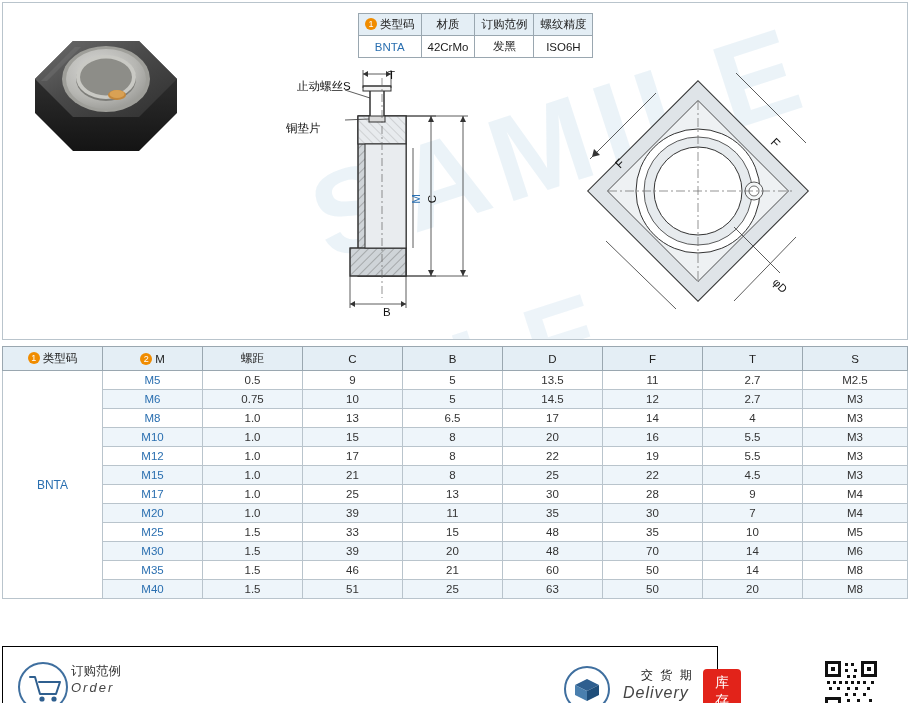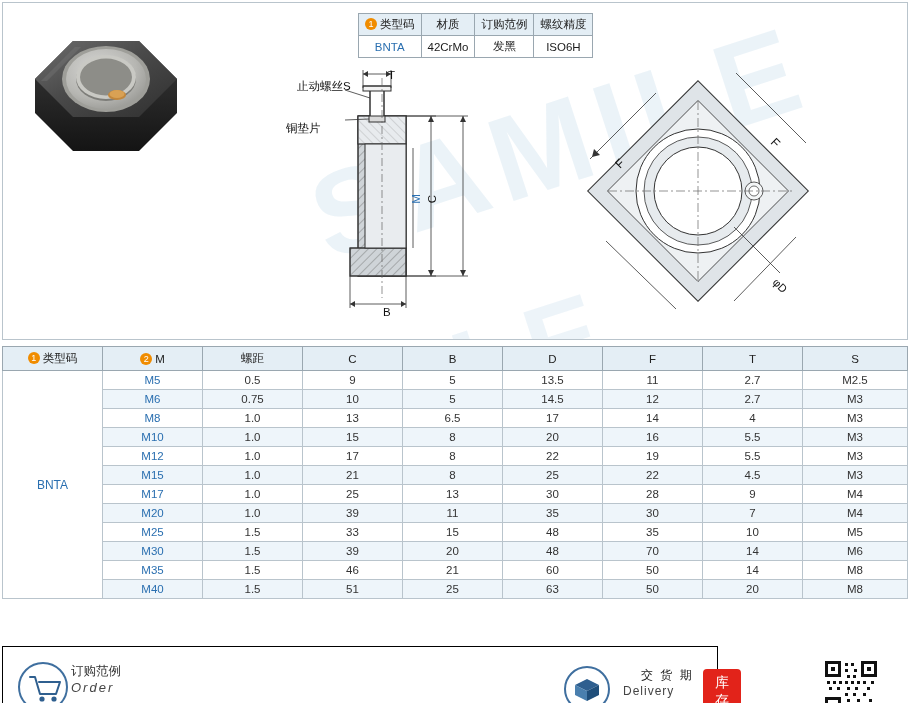--- a/index.html
+++ b/index.html
@@ -147,21 +147,21 @@
     text-align:center;
     padding:2px 8px;
     height:19px;
   }
   .order-table td.head { background:#e4eef5; }
   .order-table td.val { color:#2a6fb0; background:#fff; }
 
   .delivery { position:absolute; left:560px; top:18px; }
   .delivery-text { position:absolute; left:620px; top:20px; font-size:12px; }
   .delivery-text .cn { letter-spacing:2px;margin-left:18px; }
-  .delivery-text .en { font-size:12px; color:#444; letter-spacing:1px;}
+  .delivery-text .en { font-style:italic; font-size:16px; color:#444; letter-spacing:1px;}
   .stock-badge {
     position:absolute; left:700px; top:22px;
     background:#e2231a; color:#fff;
     font-size:14px; padding:5px 12px;
     border-radius:4px;
   }
   .qr { position:absolute; left:820px; top:12px; }
   .qr-label { position:absolute; left:820px; top:72px; font-size:15px; color:#333; }
 
   svg { display:block; }

